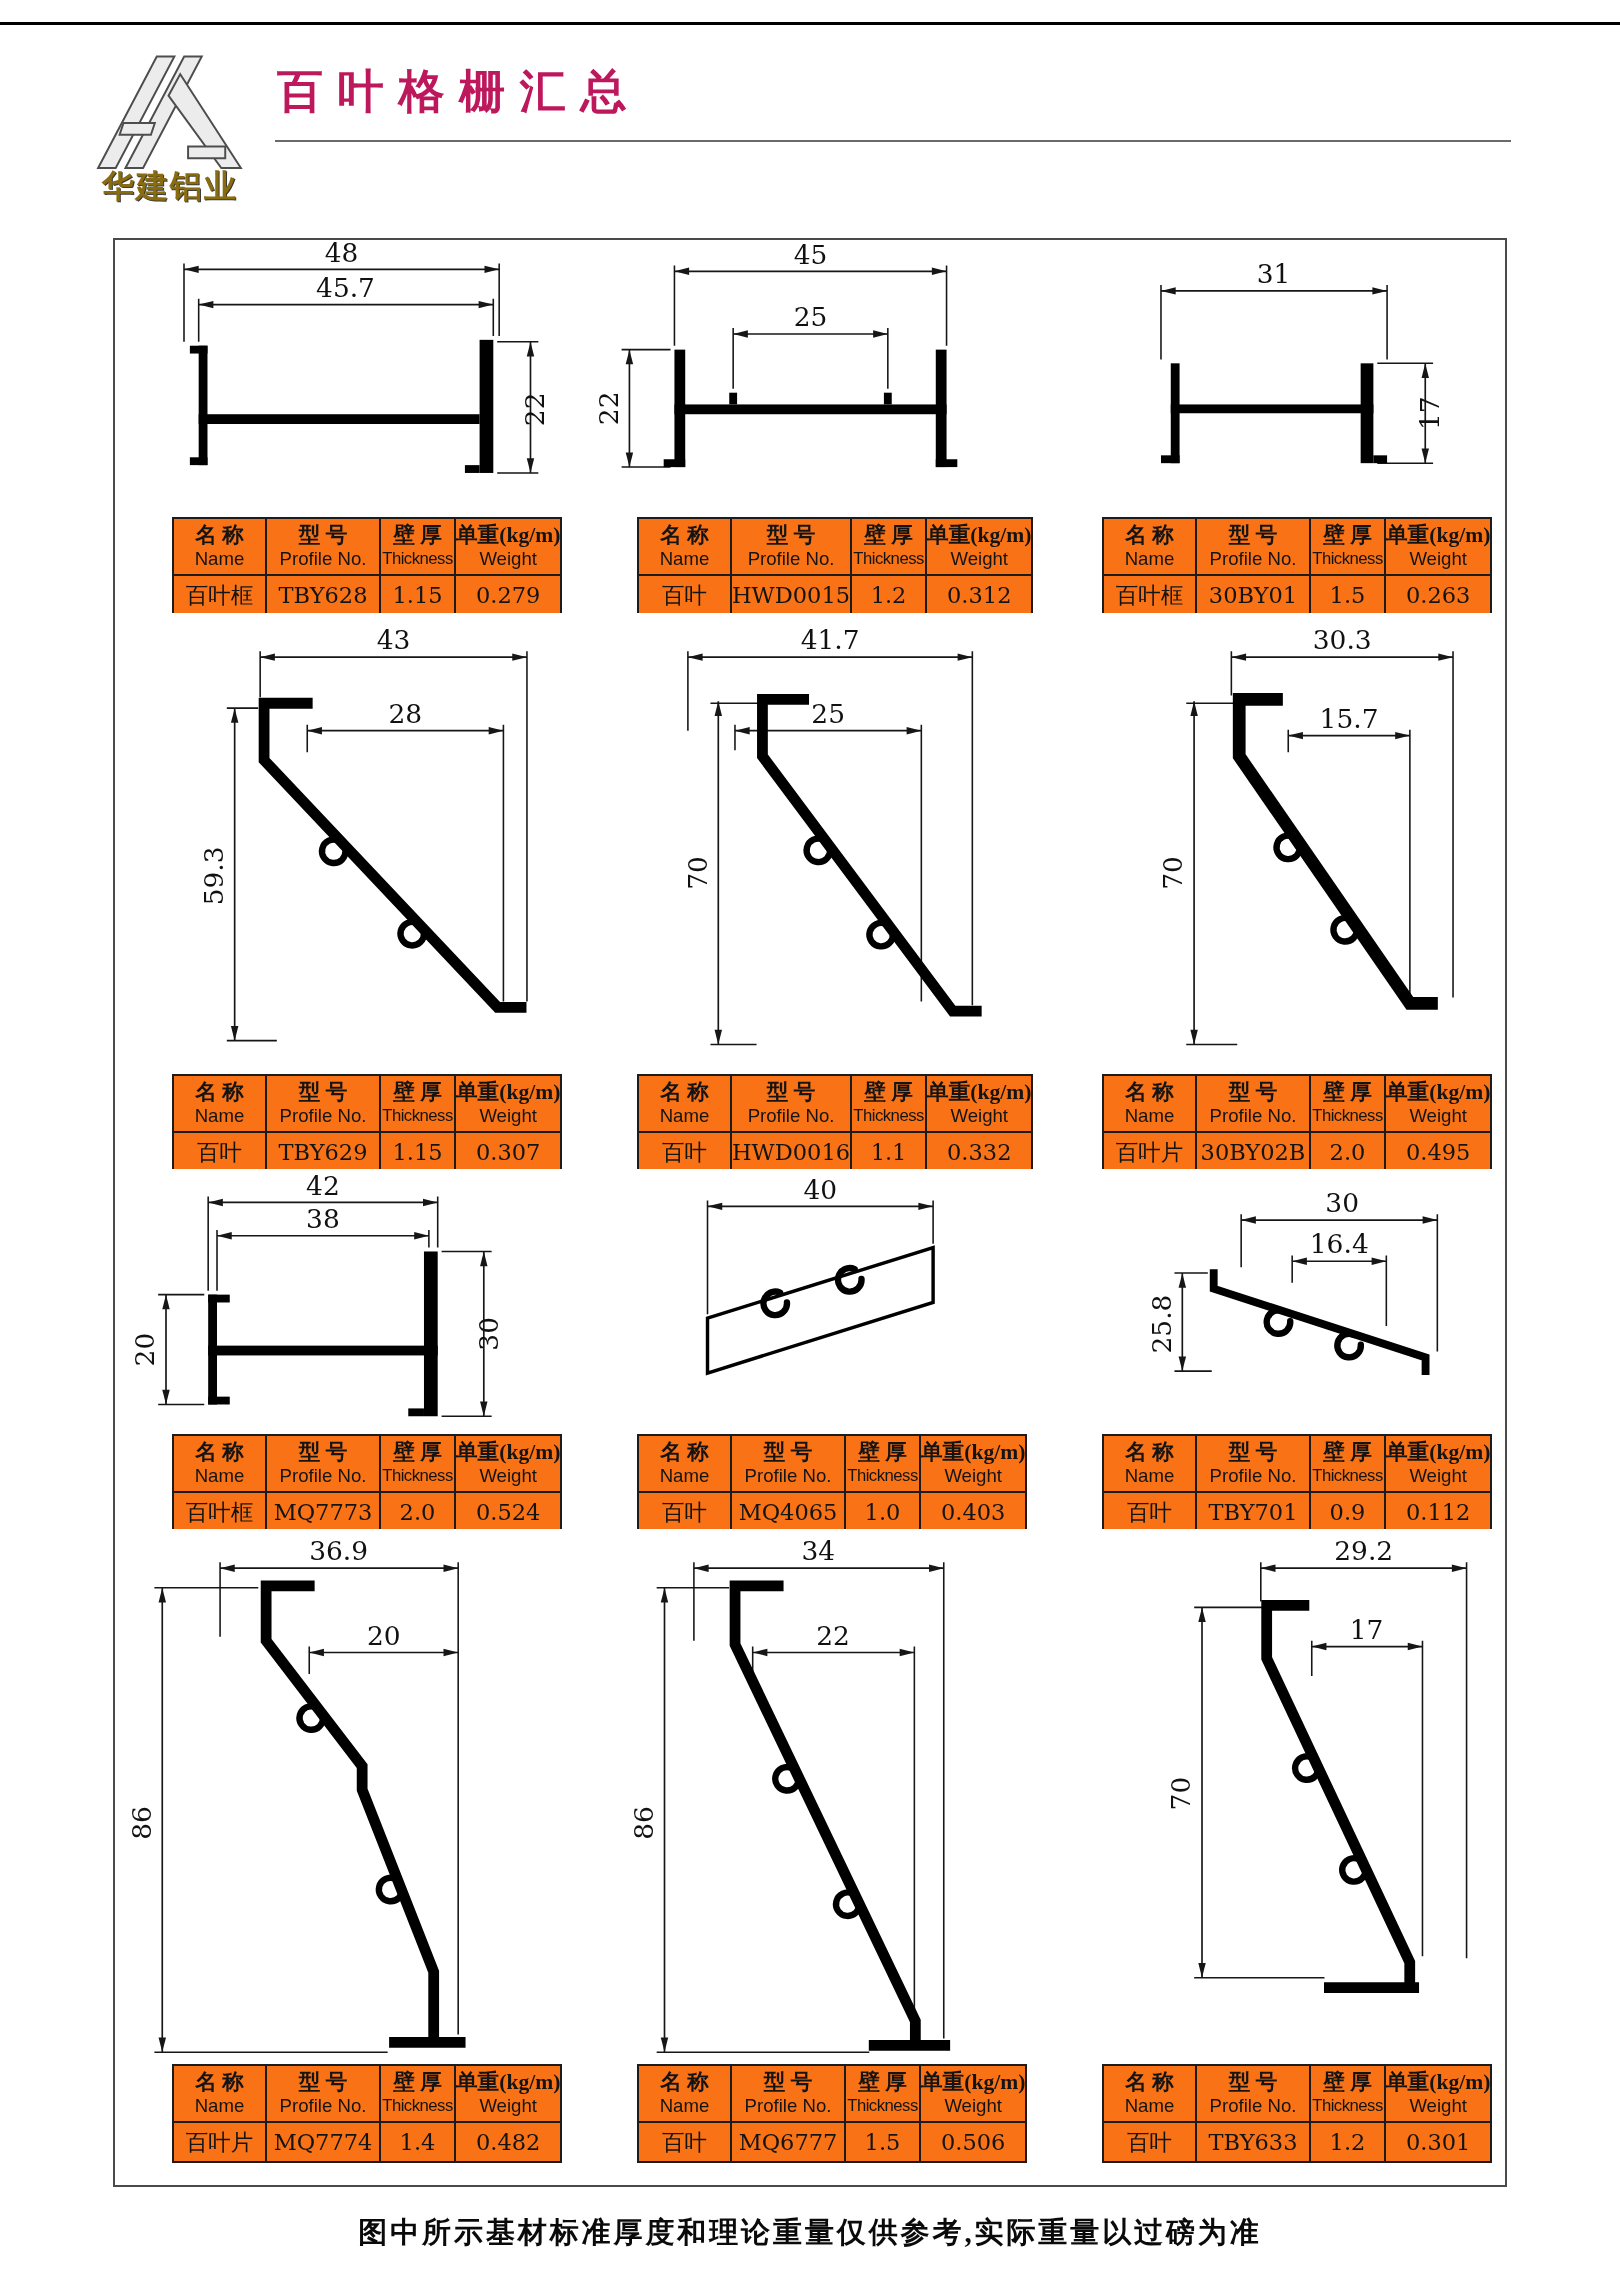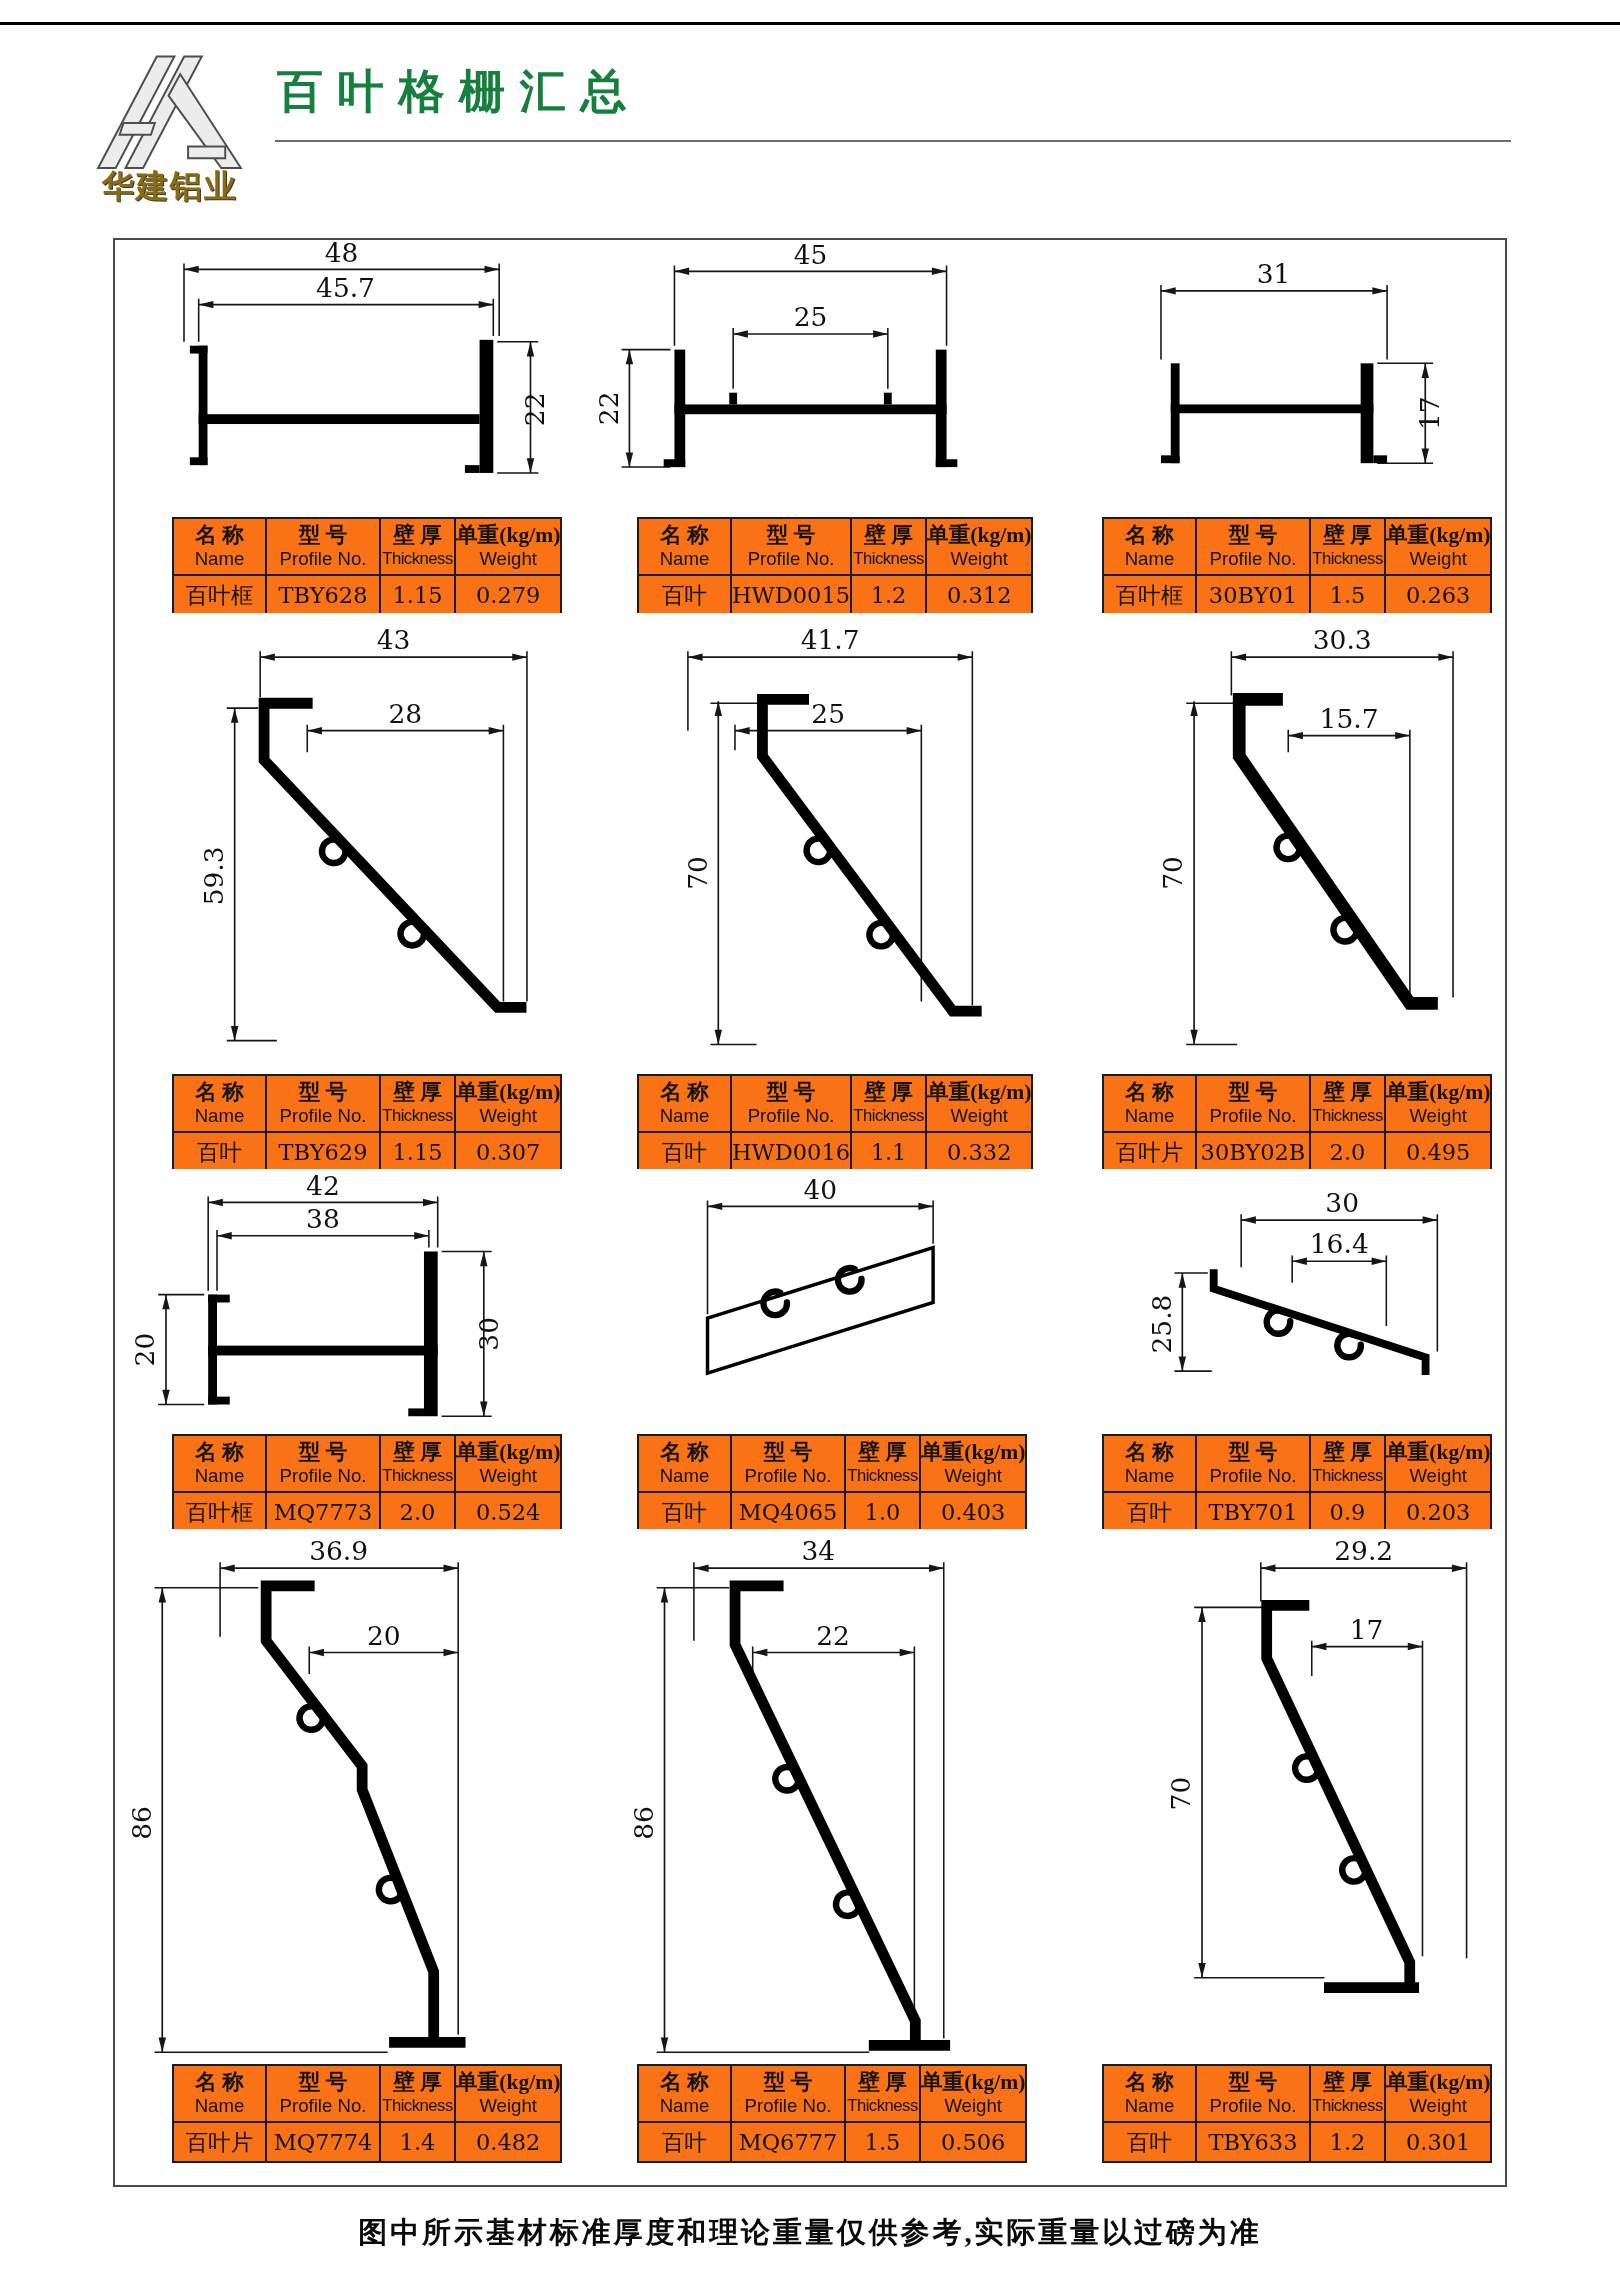--- a/index.html
+++ b/index.html
@@ -3,21 +3,21 @@
 <meta charset="utf-8">
 <style>
   html,body{margin:0;padding:0;background:#ffffff;}
   body{width:1620px;height:2293px;position:relative;font-family:"Liberation Serif",serif;color:#111;}
   .top-rule{position:absolute;left:0;top:21.6px;width:1620px;height:3.9px;background:#000;}
   .logo{position:absolute;left:86px;top:37px;width:167px;height:176px;}
   .logo-text{position:absolute;left:82px;top:165px;width:176px;text-align:center;
     font-weight:bold;font-size:32px;letter-spacing:2px;color:#8a6c10;
     text-shadow:1px 1px 0 #3a3a3a;white-space:nowrap;}
   .page-title{position:absolute;left:277px;top:61px;font-size:46px;font-weight:bold;
-    letter-spacing:14.7px;color:#15803d;}
+    letter-spacing:14.7px;color:#be185d;}
   .title-underline{position:absolute;left:275px;top:140px;width:1236px;height:2px;background:#6a6a6a;}
   .frame{position:absolute;left:113px;top:238px;width:1394px;height:1949px;
     border:2px solid #4a4a4a;box-sizing:border-box;
     display:grid;grid-template-columns:465px 465px 465px;grid-template-rows:373px 556px 360px auto;}
   .cell{display:flex;flex-direction:column;align-items:flex-start;overflow:hidden;}
   .cell svg.draw{display:block;flex:0 0 auto;}
   .ptable{border-collapse:collapse;margin:auto 0 0 57px;table-layout:fixed;background:#f97316;}
   .ptable td,.ptable th{border:2px solid #1c1c1c;text-align:center;vertical-align:middle;
     padding:0;font-weight:normal;color:#141414;overflow:hidden;}
   .ptable .c1{width:91px;}.ptable .c2{width:112px;}.ptable .c3{width:73px;}.ptable .c4{width:101px;margin-top:44px;}
@@ -458,21 +458,21 @@
             </th>
         <th class="c4">
               <span class="zh">单重(kg/m)</span>
               <span class="en">Weight</span>
             </th>
       </tr>
       <tr class="vrow">
         <td>百叶</td>
         <td>TBY701</td>
         <td>0.9</td>
-        <td>0.203</td>
+        <td>0.112</td>
       </tr>
     </tbody>
       </table>
   </div>
 
   <div class="cell" style="padding-bottom:25.5px">
     <svg class="draw" width="461" height="535" viewBox="0 0 470 546">
       <path class="ext" d="M107,34 V110 M350,34 V516 M198,120 V148 M146,60 H40 M40,534 H278"></path>
       <line class="dim" x1="107" y1="40" x2="350" y2="40" marker-start="url(#arr)" marker-end="url(#arr)"></line>
       <line class="dim" x1="198" y1="126" x2="350" y2="126" marker-start="url(#arr)" marker-end="url(#arr)"></line>

